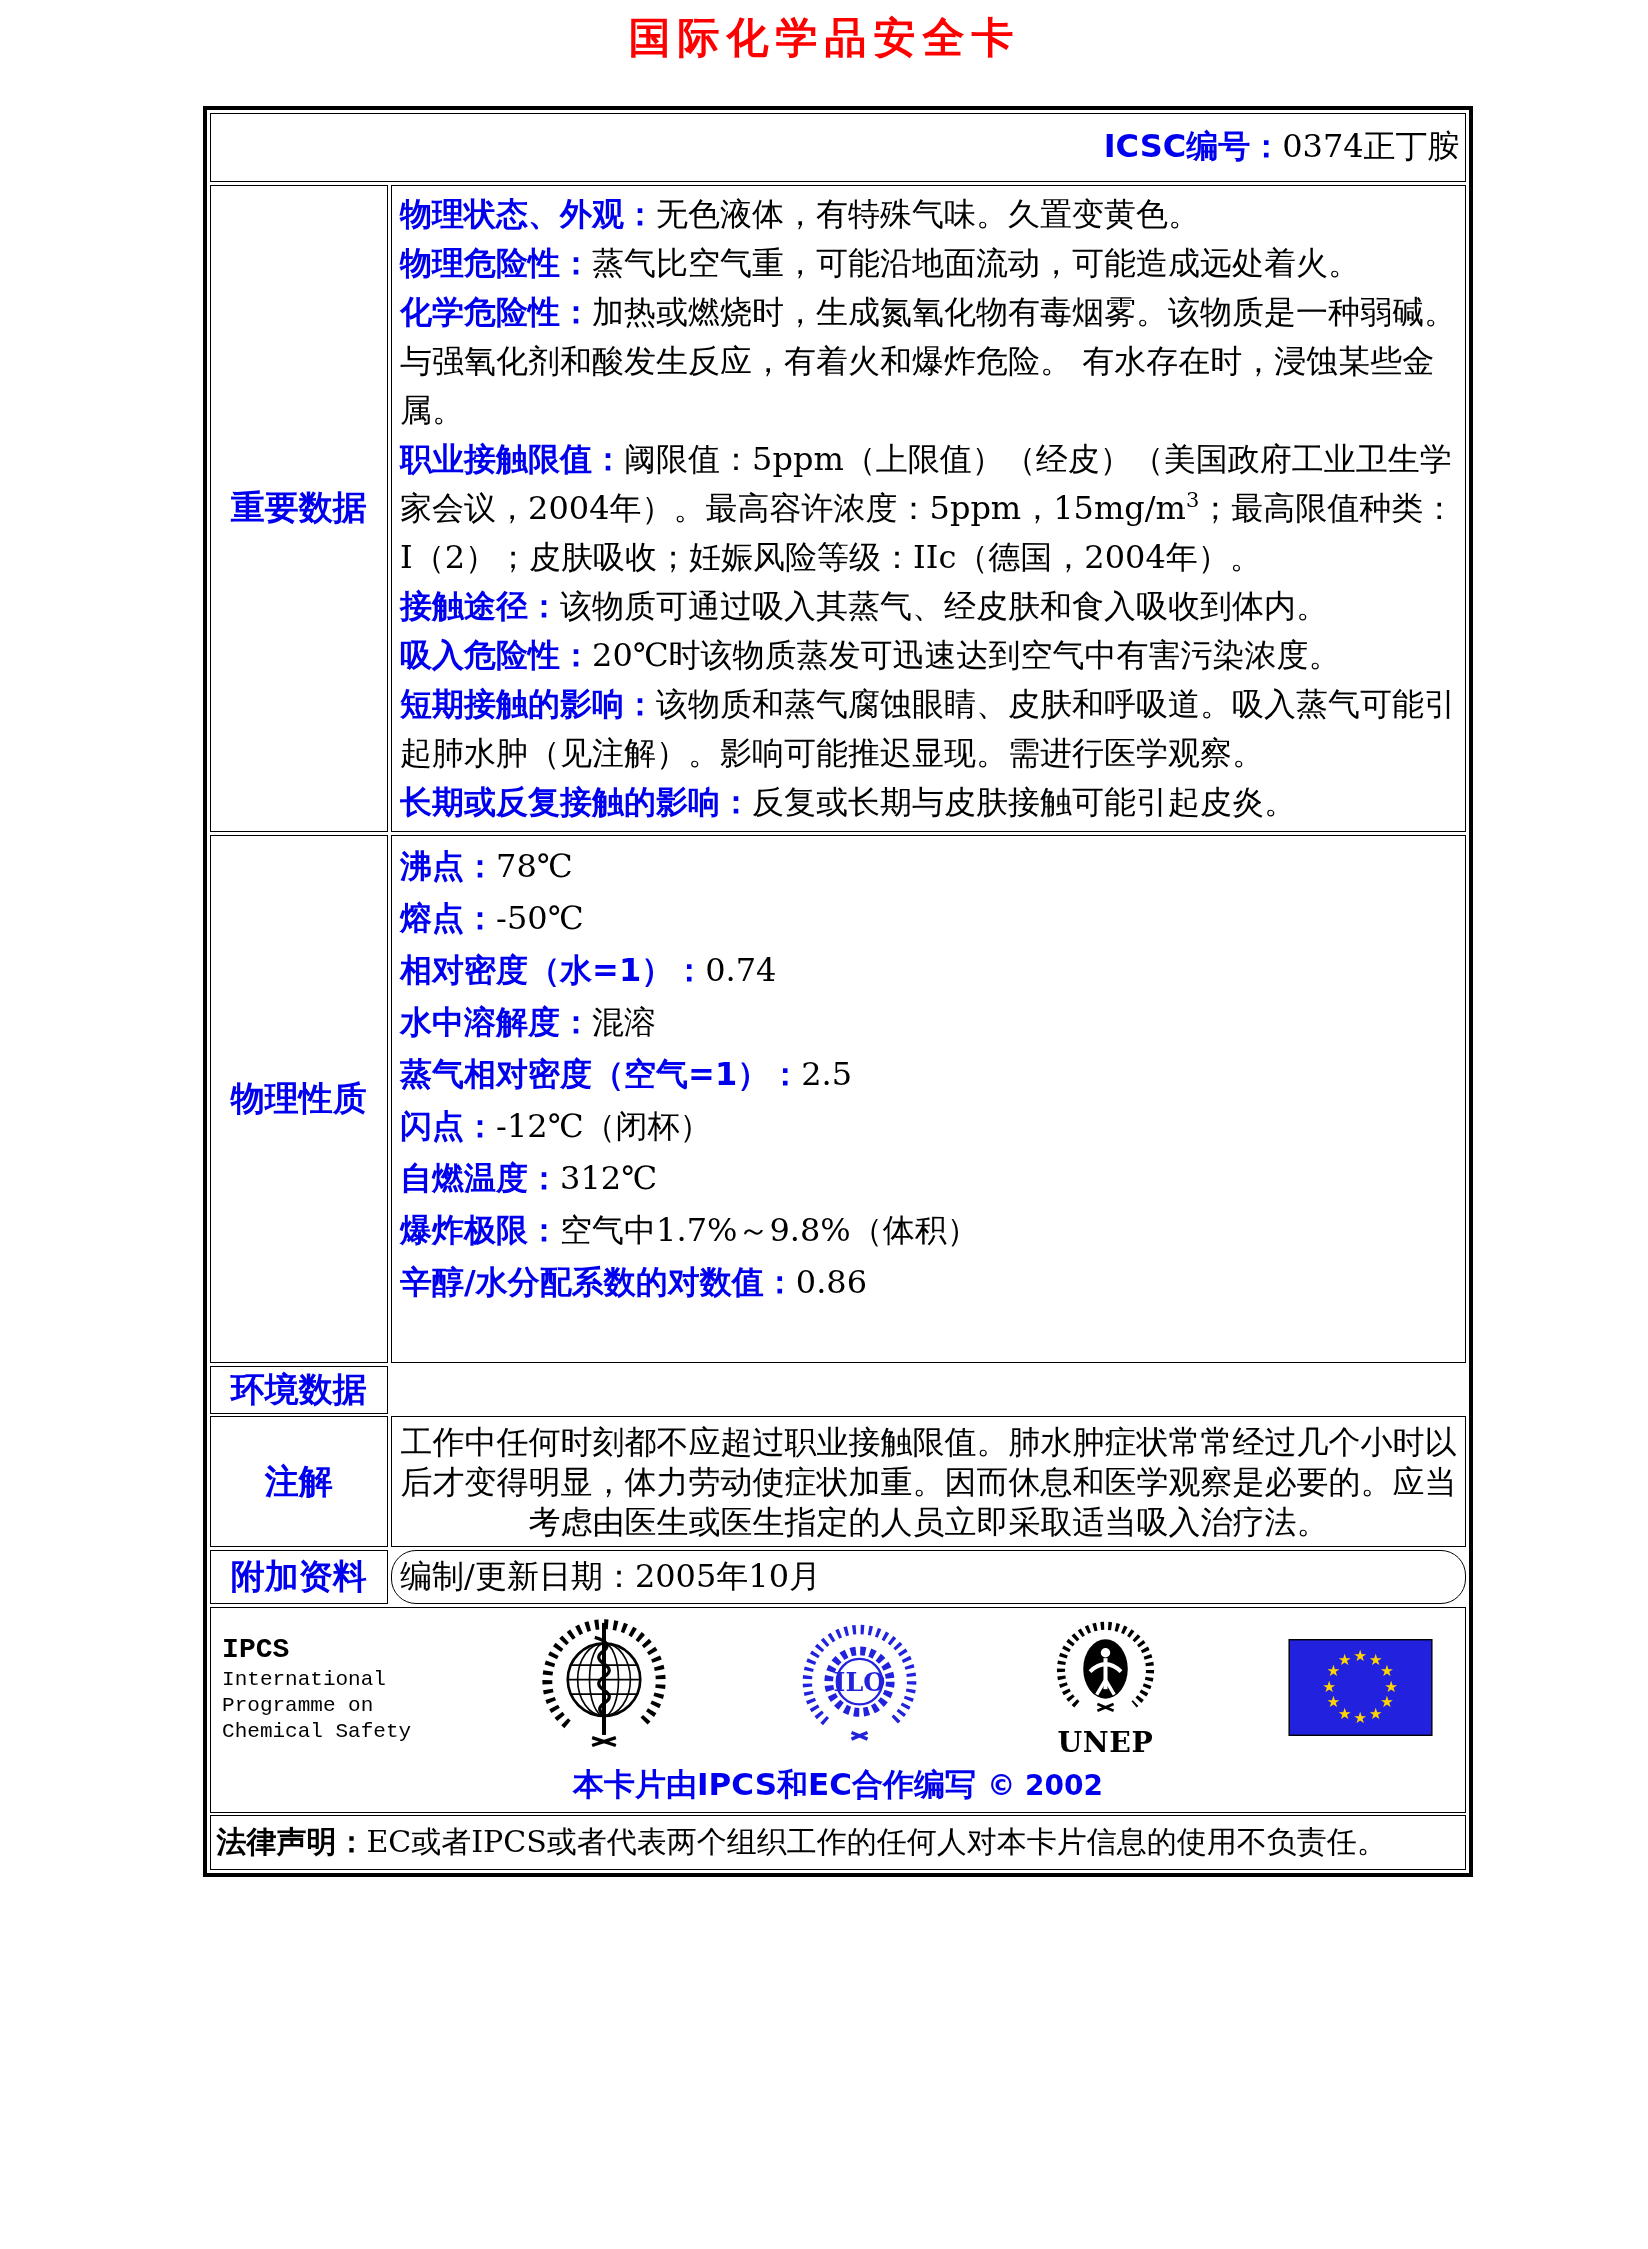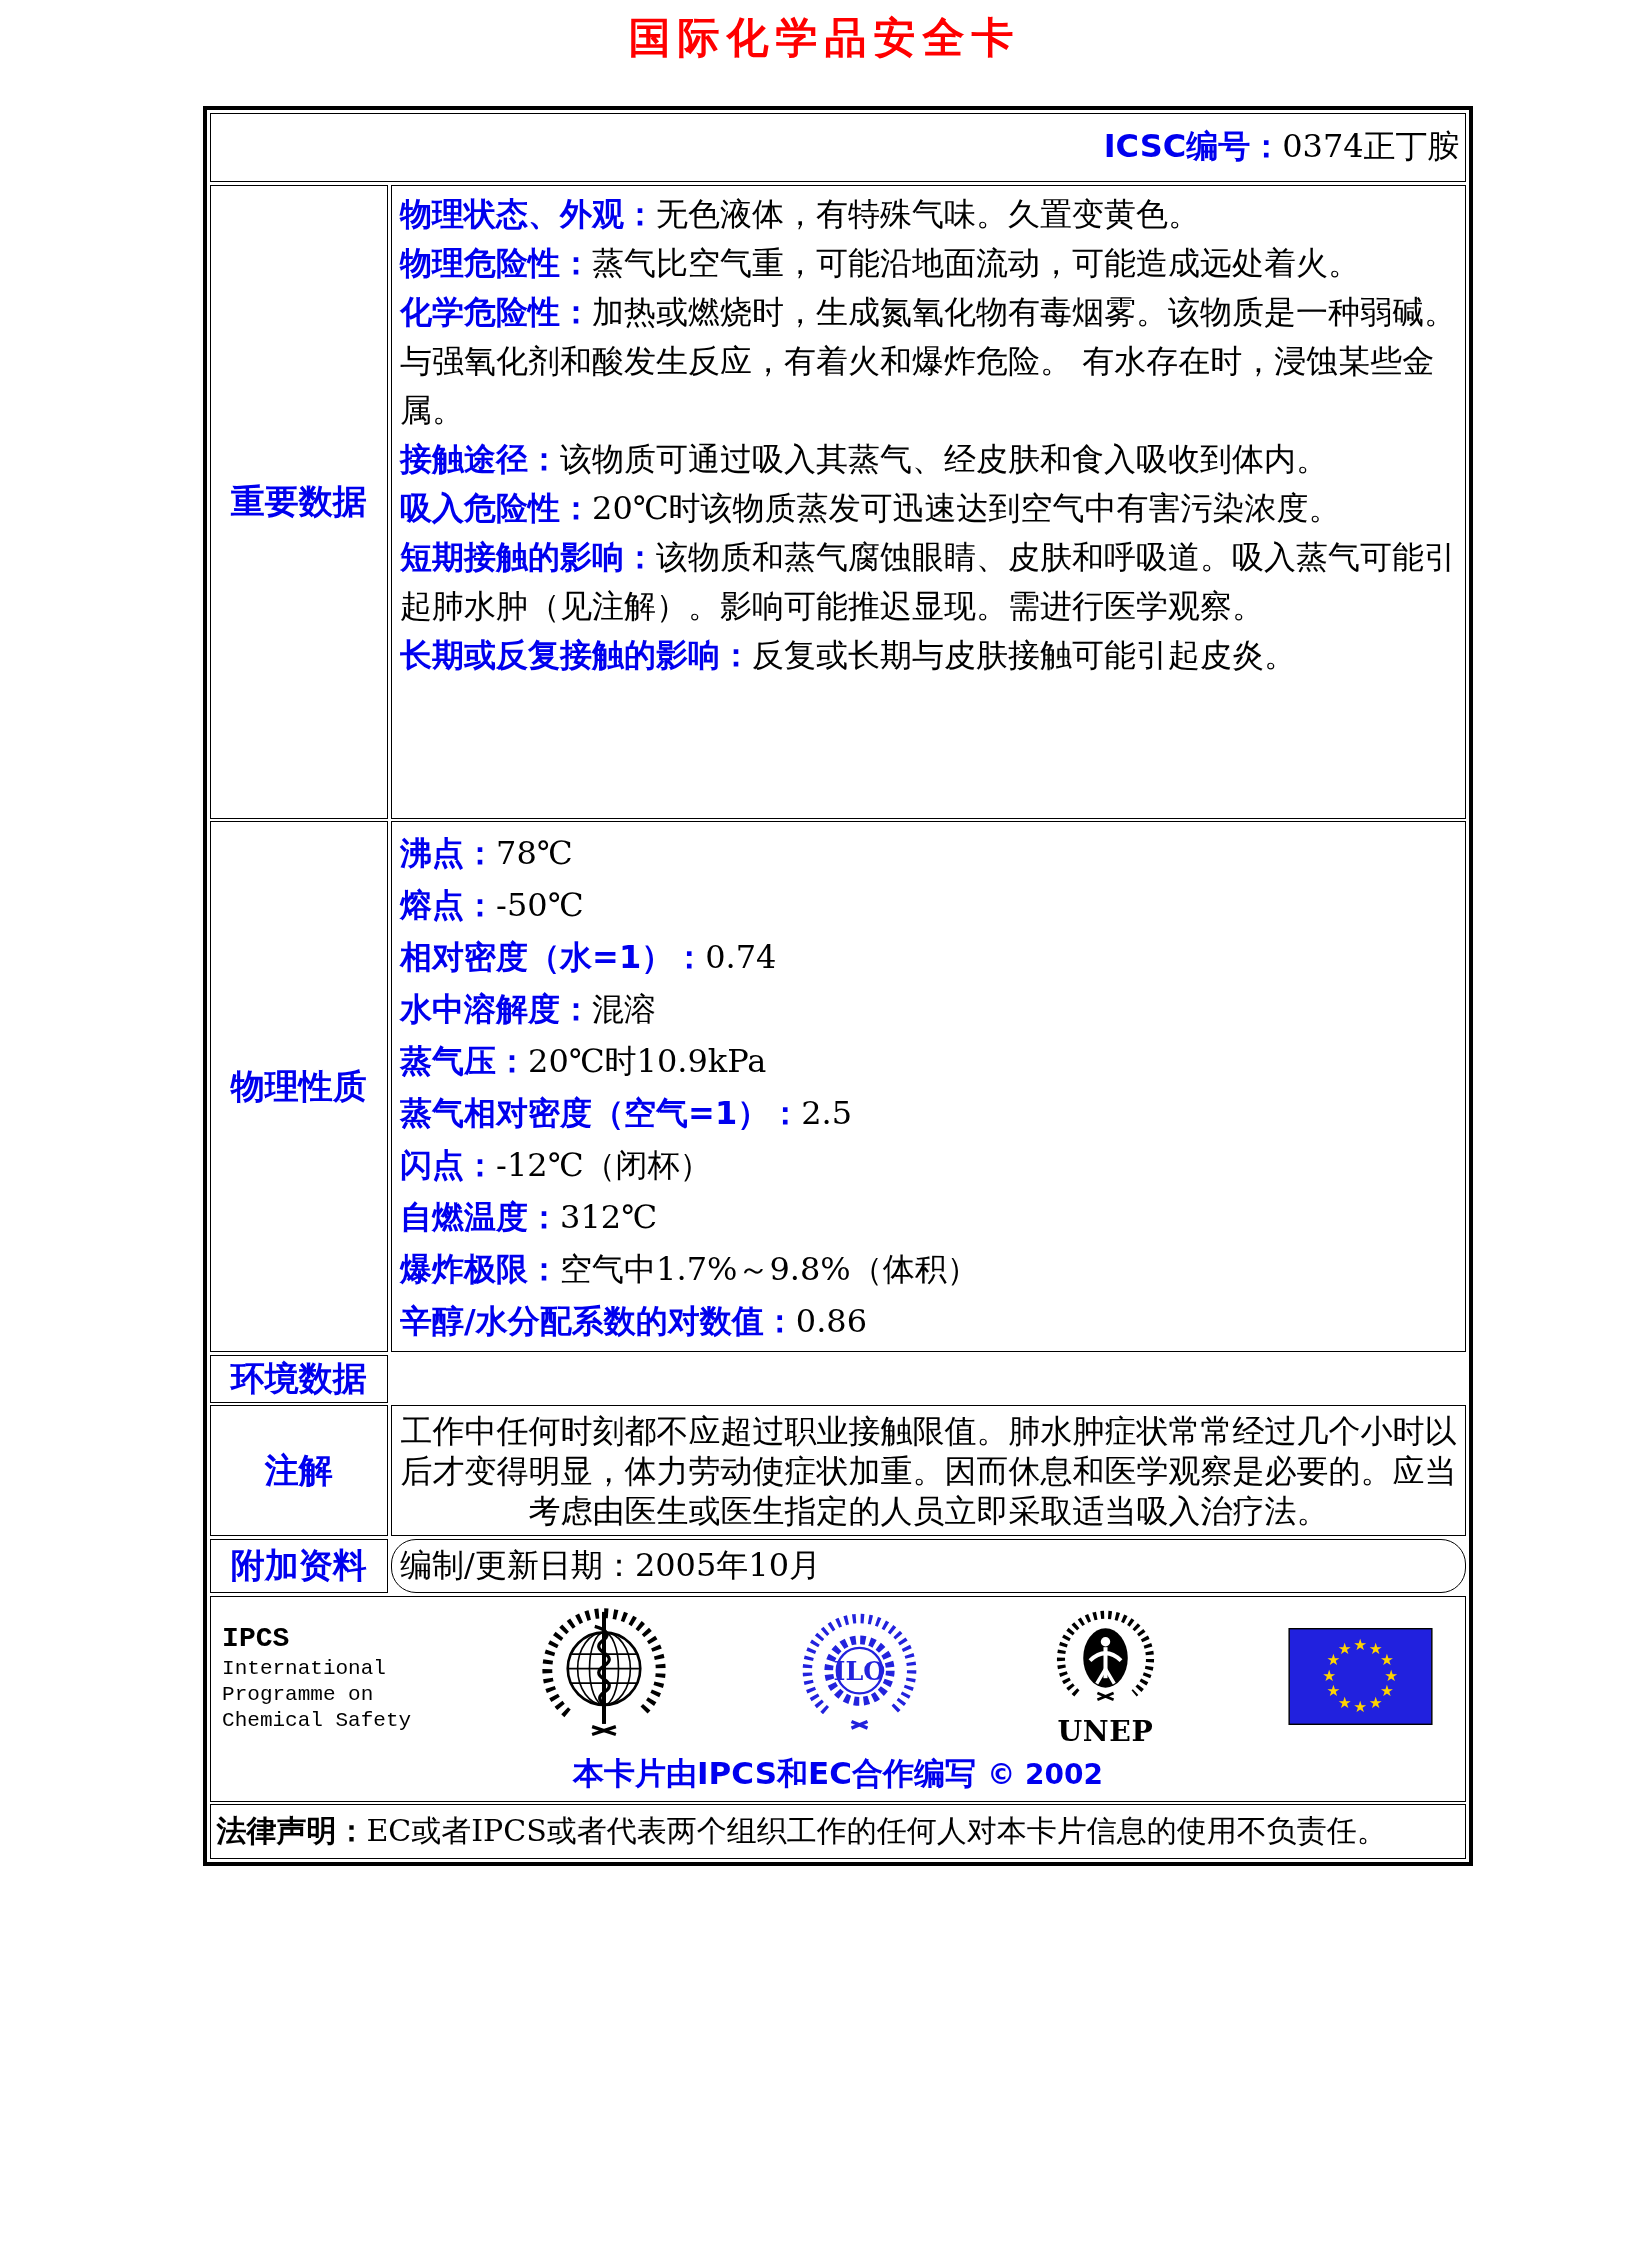--- a/index.html
+++ b/index.html
@@ -80,35 +80,35 @@
       </div>
       <div>正丁胺</div>
     </div>
 
     <div class="section">
       <div class="label-cell">重要数据</div>
       <div class="content-cell imp">
         <p><span class="p-label">物理状态、外观：</span><span>无色液体，有特殊气味。久置变黄色。</span></p>
         <p><span class="p-label">物理危险性：</span><span>蒸气比空气重，可能沿地面流动，可能造成远处着火。</span></p>
         <p><span class="p-label">化学危险性：</span><span>加热或燃烧时，生成氮氧化物有毒烟雾。该物质是一种弱碱。与强氧化剂和酸发生反应，有着火和爆炸危险。 有水存在时，浸蚀某些金属。</span></p>
+        <p><span class="p-label">职业接触限值：</span><span>阈限值：5ppm（上限值）（经皮）（美国政府工业卫生学家会议，2004年）。最高容许浓度：5ppm，15mg/m</span><sup class="msup">3</sup><span>；最高限值种类：I（2）；皮肤吸收；妊娠风险等级：IIc（德国，2004年）。</span></p>
         <p><span class="p-label">接触途径：</span><span>该物质可通过吸入其蒸气、经皮肤和食入吸收到体内。</span></p>
         <p><span class="p-label">吸入危险性：</span><span>20℃时该物质蒸发可迅速达到空气中有害污染浓度。</span></p>
         <p><span class="p-label">短期接触的影响：</span><span>该物质和蒸气腐蚀眼睛、皮肤和呼吸道。吸入蒸气可能引起肺水肿（见注解）。影响可能推迟显现。需进行医学观察。</span></p>
         <p><span class="p-label">长期或反复接触的影响：</span><span>反复或长期与皮肤接触可能引起皮炎。</span></p>
       </div>
     </div>
 
     <div class="section">
       <div class="label-cell">物理性质</div>
       <div class="content-cell phy">
         <p><span class="p-label">沸点：</span><span>78℃</span></p>
         <p><span class="p-label">熔点：</span><span>-50℃</span></p>
         <p><span class="p-label">相对密度（水=1）：</span><span>0.74</span></p>
         <p><span class="p-label">水中溶解度：</span><span>混溶</span></p>
-        <p><span class="p-label">蒸气压：</span><span>20℃时10.9kPa</span></p>
         <p><span class="p-label">蒸气相对密度（空气=1）：</span><span>2.5</span></p>
         <p><span class="p-label">闪点：</span><span>-12℃（闭杯）</span></p>
         <p><span class="p-label">自燃温度：</span><span>312℃</span></p>
         <p><span class="p-label">爆炸极限：</span><span>空气中1.7%～9.8%（体积）</span></p>
         <p><span class="p-label">辛醇/水分配系数的对数值：</span><span>0.86</span></p>
       </div>
     </div>
 
     <div class="section">
       <div class="label-cell">环境数据</div>

